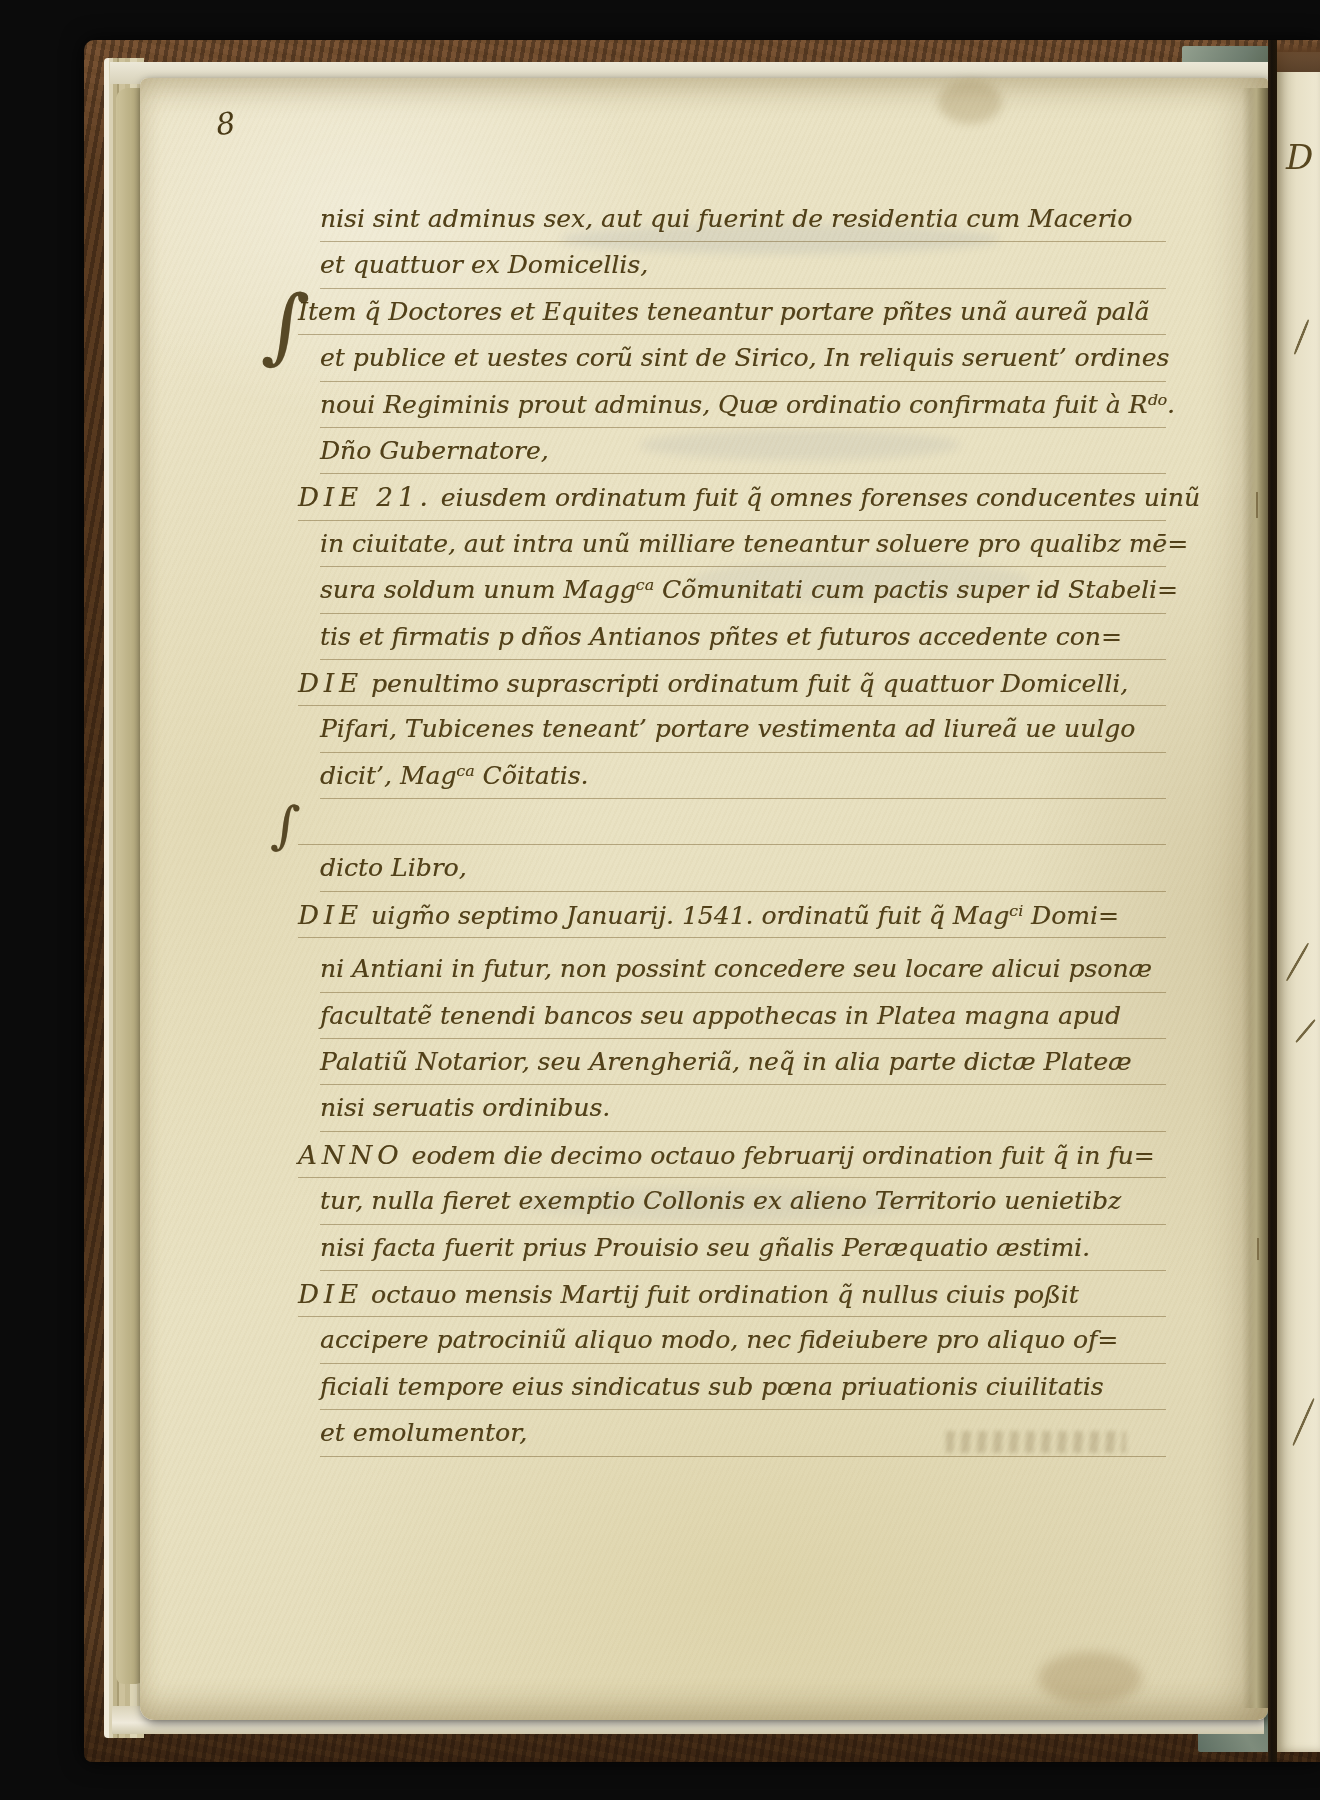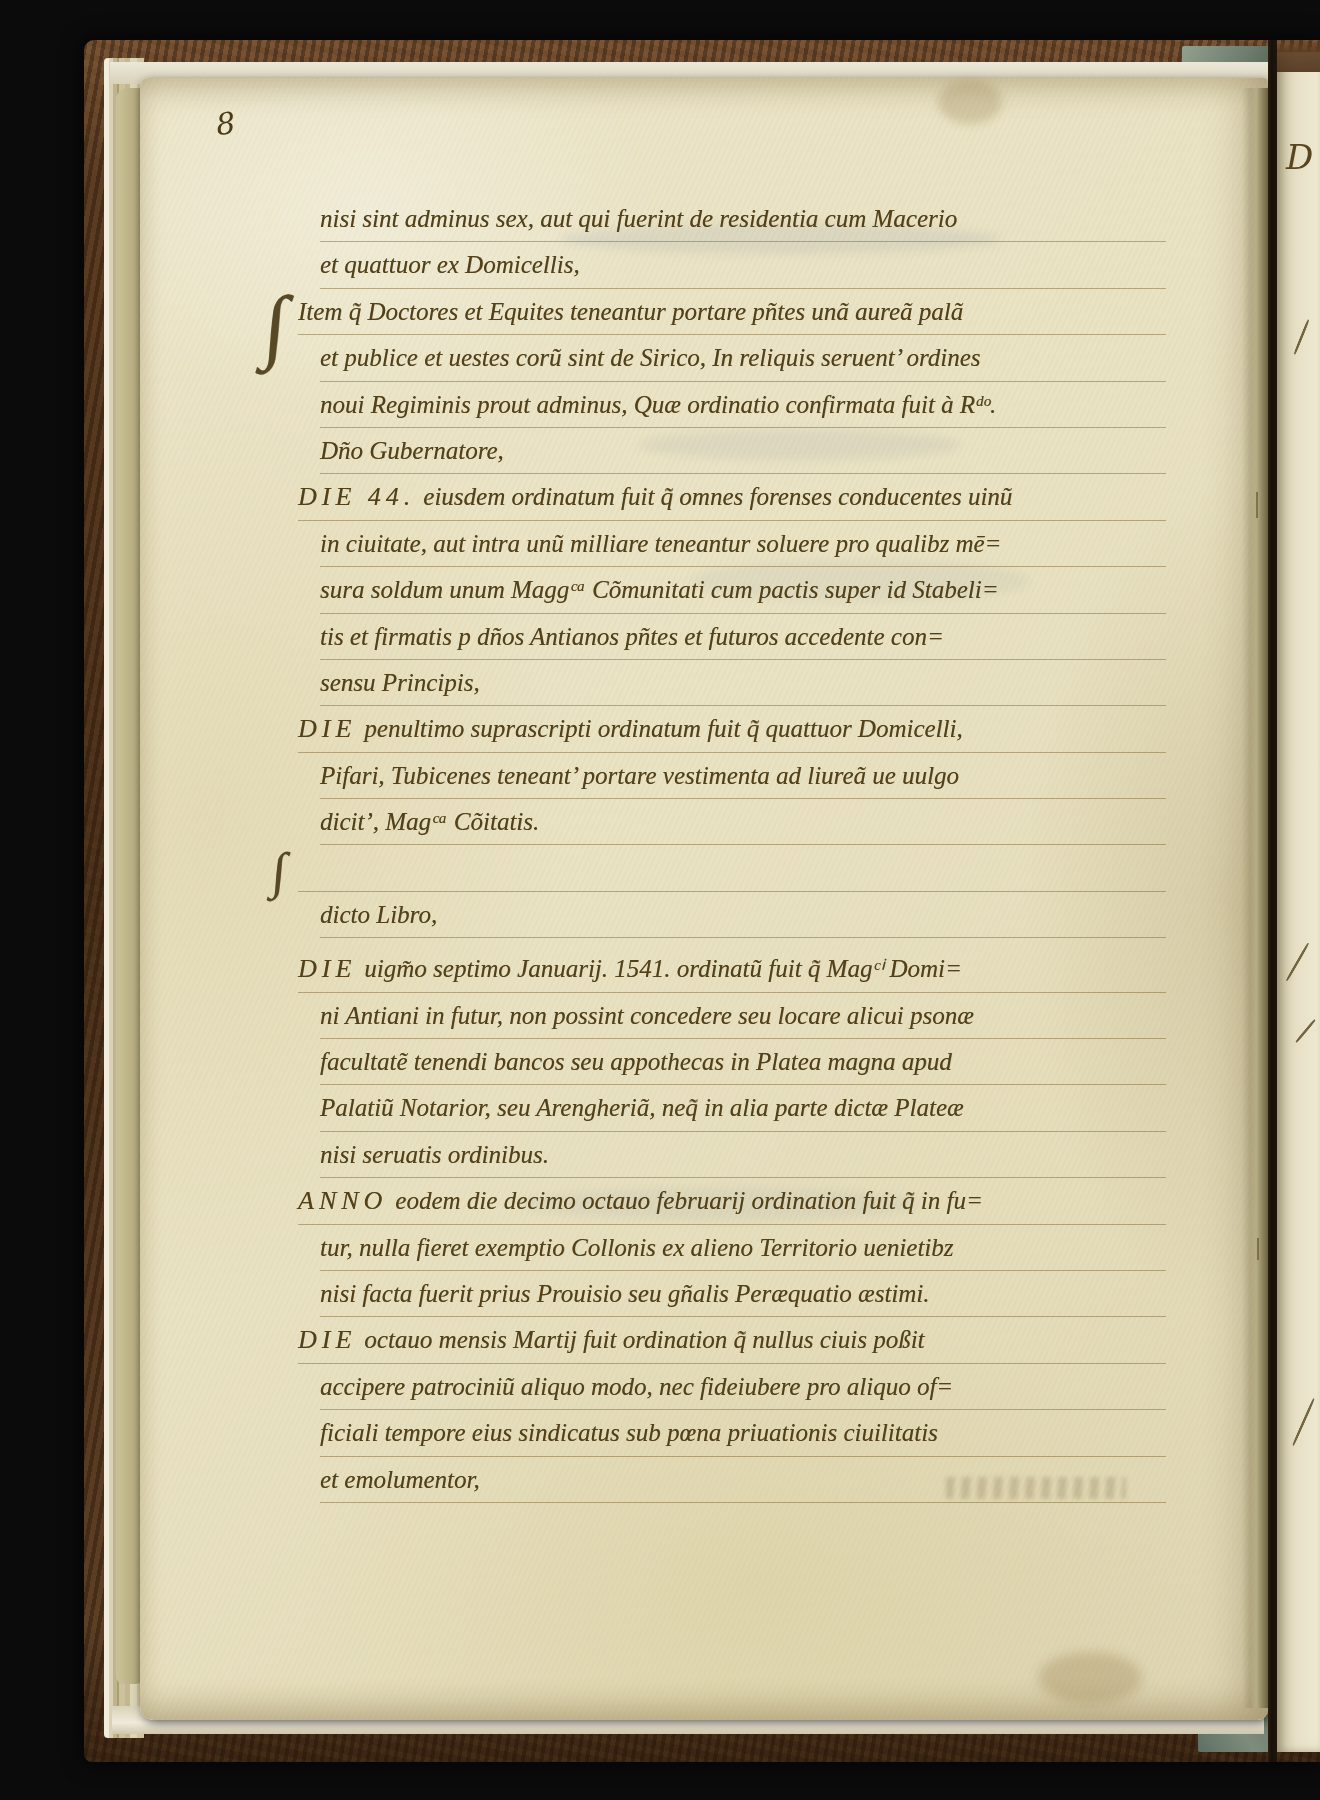--- a/index.html
+++ b/index.html
@@ -51,21 +51,21 @@
   .fm-d{left:1286px;top:140px;}
   .fstroke{border-left:3px solid rgba(85,70,30,.8);border-radius:40%;}
   .fstroke.a{left:1300px;top:318px;height:38px;transform:rotate(22deg);}
   .fstroke.b{left:1296px;top:940px;height:44px;transform:rotate(30deg);}
   .fstroke.c{left:1304px;top:1016px;height:30px;transform:rotate(40deg);}
   .fstroke.d{left:1302px;top:1396px;height:52px;transform:rotate(24deg);}
 
   
   .page-number{left:216px;top:106px;font-size:30px;font-style:italic;color:#4a3a16;transform:rotate(-6deg);}
   .text-block{left:298px;top:196px;width:868px;color:#514018;font-style:italic;font-size:25px;
-    text-shadow:0.3px 0.3px 0.5px rgba(60,45,15,.45);font-family:Liberation Serif, serif;}
+    text-shadow:0.3px 0.3px 0.5px rgba(60,45,15,.45);}
   .text-block .line{position:relative;display:block;height:46.4px;line-height:46px;white-space:nowrap;
     border-bottom:1.5px solid rgba(125,103,55,.5);}
   .text-block .line.cont{margin-left:22px;}
   .text-block .line:nth-child(17){margin-top:8px;}
   .lead{position:static;letter-spacing:5px;font-size:26px;margin-right:8px;}
   .bracket{left:-34px;top:-6px;font-size:84px;line-height:1;font-style:normal;
     color:rgba(75,60,25,.85);transform:rotate(5deg);z-index:2;}
   .bracket.small{font-size:52px;left:-26px;top:0px;}
   .line-text{position:static;}
 
@@ -102,25 +102,24 @@
 
   <div class="page-number">8</div>
 
   <div class="text-block">
     <div class="line cont"><span class="line-text">nisi sint adminus sex, aut qui fuerint de residentia cum Macerio</span></div>
       <div class="line cont"><span class="line-text">et quattuor ex Domicellis,</span></div>
       <div class="line first"><span class="bracket large">∫</span><span class="line-text">Item q̃ Doctores et Equites teneantur portare pñtes unã aureã palã</span></div>
       <div class="line cont"><span class="line-text">et publice et uestes corũ sint de Sirico, In reliquis seruent’ ordines</span></div>
       <div class="line cont"><span class="line-text">noui Regiminis prout adminus, Quæ ordinatio confirmata fuit à Rᵈᵒ.</span></div>
       <div class="line cont"><span class="line-text">Dño Gubernatore,</span></div>
-      <div class="line first"><span class="lead">DIE 44.</span><span class="line-text">eiusdem ordinatum fuit q̃ omnes forenses conducentes uinũ</span></div>
+      <div class="line first"><span class="lead">DIE 21.</span><span class="line-text">eiusdem ordinatum fuit q̃ omnes forenses conducentes uinũ</span></div>
       <div class="line cont"><span class="line-text">in ciuitate, aut intra unũ milliare teneantur soluere pro qualibz mē=</span></div>
       <div class="line cont"><span class="line-text">sura soldum unum Maggᶜᵃ Cõmunitati cum pactis super id Stabeli=</span></div>
       <div class="line cont"><span class="line-text">tis et firmatis p dños Antianos pñtes et futuros accedente con=</span></div>
-      <div class="line cont"><span class="line-text">sensu Principis,</span></div>
       <div class="line first"><span class="lead">DIE</span><span class="line-text">penultimo suprascripti ordinatum fuit q̃ quattuor Domicelli,</span></div>
       <div class="line cont"><span class="line-text">Pifari, Tubicenes teneant’ portare vestimenta ad liureã ue uulgo</span></div>
       <div class="line cont"><span class="line-text">dicit’, Magᶜᵃ Cõitatis.</span></div>
       <div class="line first"><span class="bracket small">∫</span></div>
       <div class="line cont"><span class="line-text">dicto Libro,</span></div>
       <div class="line first"><span class="lead">DIE</span><span class="line-text">uigm̃o septimo Januarij. 1541. ordinatũ fuit q̃ Magᶜⁱ Domi=</span></div>
       <div class="line cont"><span class="line-text">ni Antiani in futur, non possint concedere seu locare alicui psonæ</span></div>
       <div class="line cont"><span class="line-text">facultatẽ tenendi bancos seu appothecas in Platea magna apud</span></div>
       <div class="line cont"><span class="line-text">Palatiũ Notarior, seu Arengheriã, neq̃ in alia parte dictæ Plateæ</span></div>
       <div class="line cont"><span class="line-text">nisi seruatis ordinibus.</span></div>

